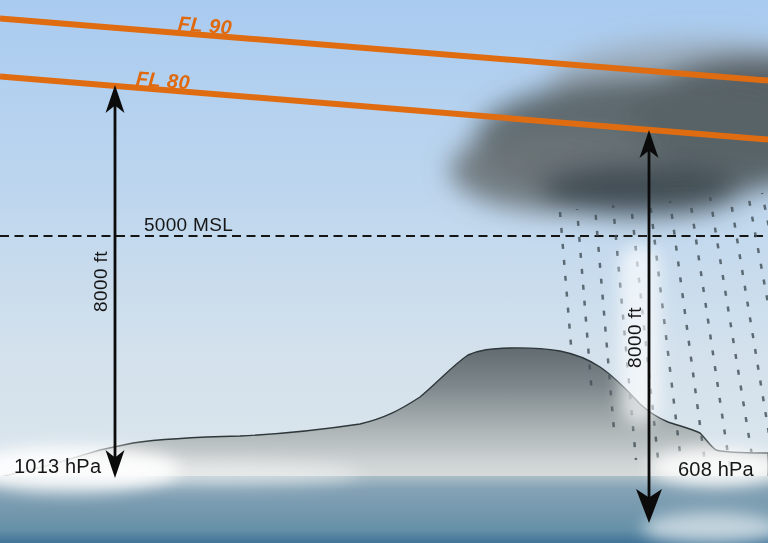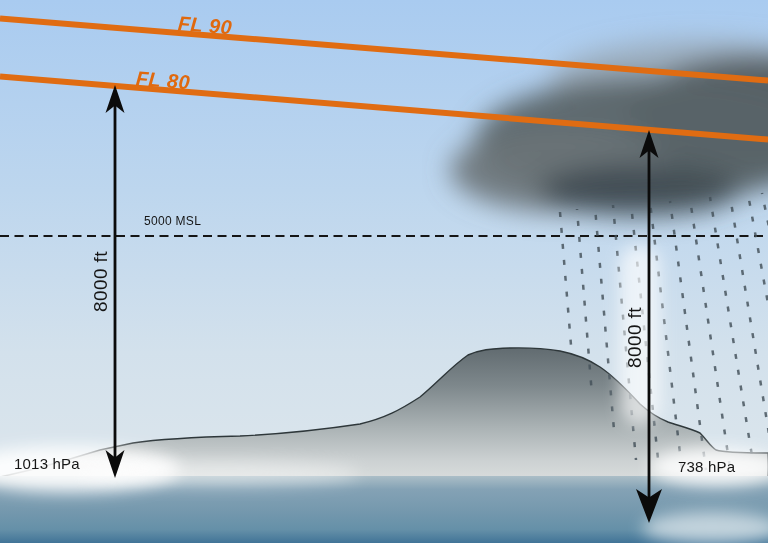--- a/index.html
+++ b/index.html
@@ -3,24 +3,24 @@
 <meta charset="utf-8">
 <style>
   html,body{margin:0;padding:0;}
   body{width:768px;height:543px;position:relative;overflow:hidden;
        font-family:"Liberation Sans", sans-serif;background:#cfe0ee;}
   .stage{position:absolute;left:0;top:0;width:768px;height:543px;}
   svg{display:block;}
   .lbl{position:absolute;color:#161616;white-space:nowrap;line-height:1;}
   .fl-lbl{font-style:italic;font-size:20px;font-weight:bold;color:#e0690e;
           transform:rotate(4.6deg);transform-origin:left center;letter-spacing:.5px;}
-  .msl-lbl{font-size:12px;letter-spacing:.3px;}
+  .msl-lbl{font-size:19px;letter-spacing:.3px;}
   .ht-lbl{font-size:19px;width:90px;text-align:center;transform:rotate(-90deg);
           transform-origin:center center;letter-spacing:.4px;}
-  .pr-lbl{font-size:15px;letter-spacing:.2px;}
+  .pr-lbl{font-size:20px;letter-spacing:.2px;}
 </style>
 </head>
 <body>
 
 <div class="stage">
 <svg width="768" height="543" viewBox="0 0 768 543">
   <defs>
     <linearGradient id="sky" x1="0" y1="0" x2="0" y2="543" gradientUnits="userSpaceOnUse">
       <stop offset="0" stop-color="#a9cbf0"></stop>
       <stop offset="0.35" stop-color="#bdd6ee"></stop>
@@ -110,14 +110,14 @@
     <path d="M649,523 L636,489 L649,497.5 L662,489 Z" fill="#0b0b0b"></path>
   </g>
 </svg>
 
 <div class="lbl fl-lbl" style="left:178px;top:13px;">FL 90</div>
 <div class="lbl fl-lbl" style="left:136px;top:68px;">FL 80</div>
 <div class="lbl msl-lbl" style="left:144px;top:215px;">5000 MSL</div>
 <div class="lbl ht-lbl" style="left:55px;top:272px;">8000 ft</div>
 <div class="lbl ht-lbl" style="left:589px;top:328px;">8000 ft</div>
 <div class="lbl pr-lbl" style="left:14px;top:456px;">1013 hPa</div>
-<div class="lbl pr-lbl" style="left:678px;top:459px;">738 hPa</div>
+<div class="lbl pr-lbl" style="left:678px;top:459px;">608 hPa</div>
 </div>
 
 </body></html>

